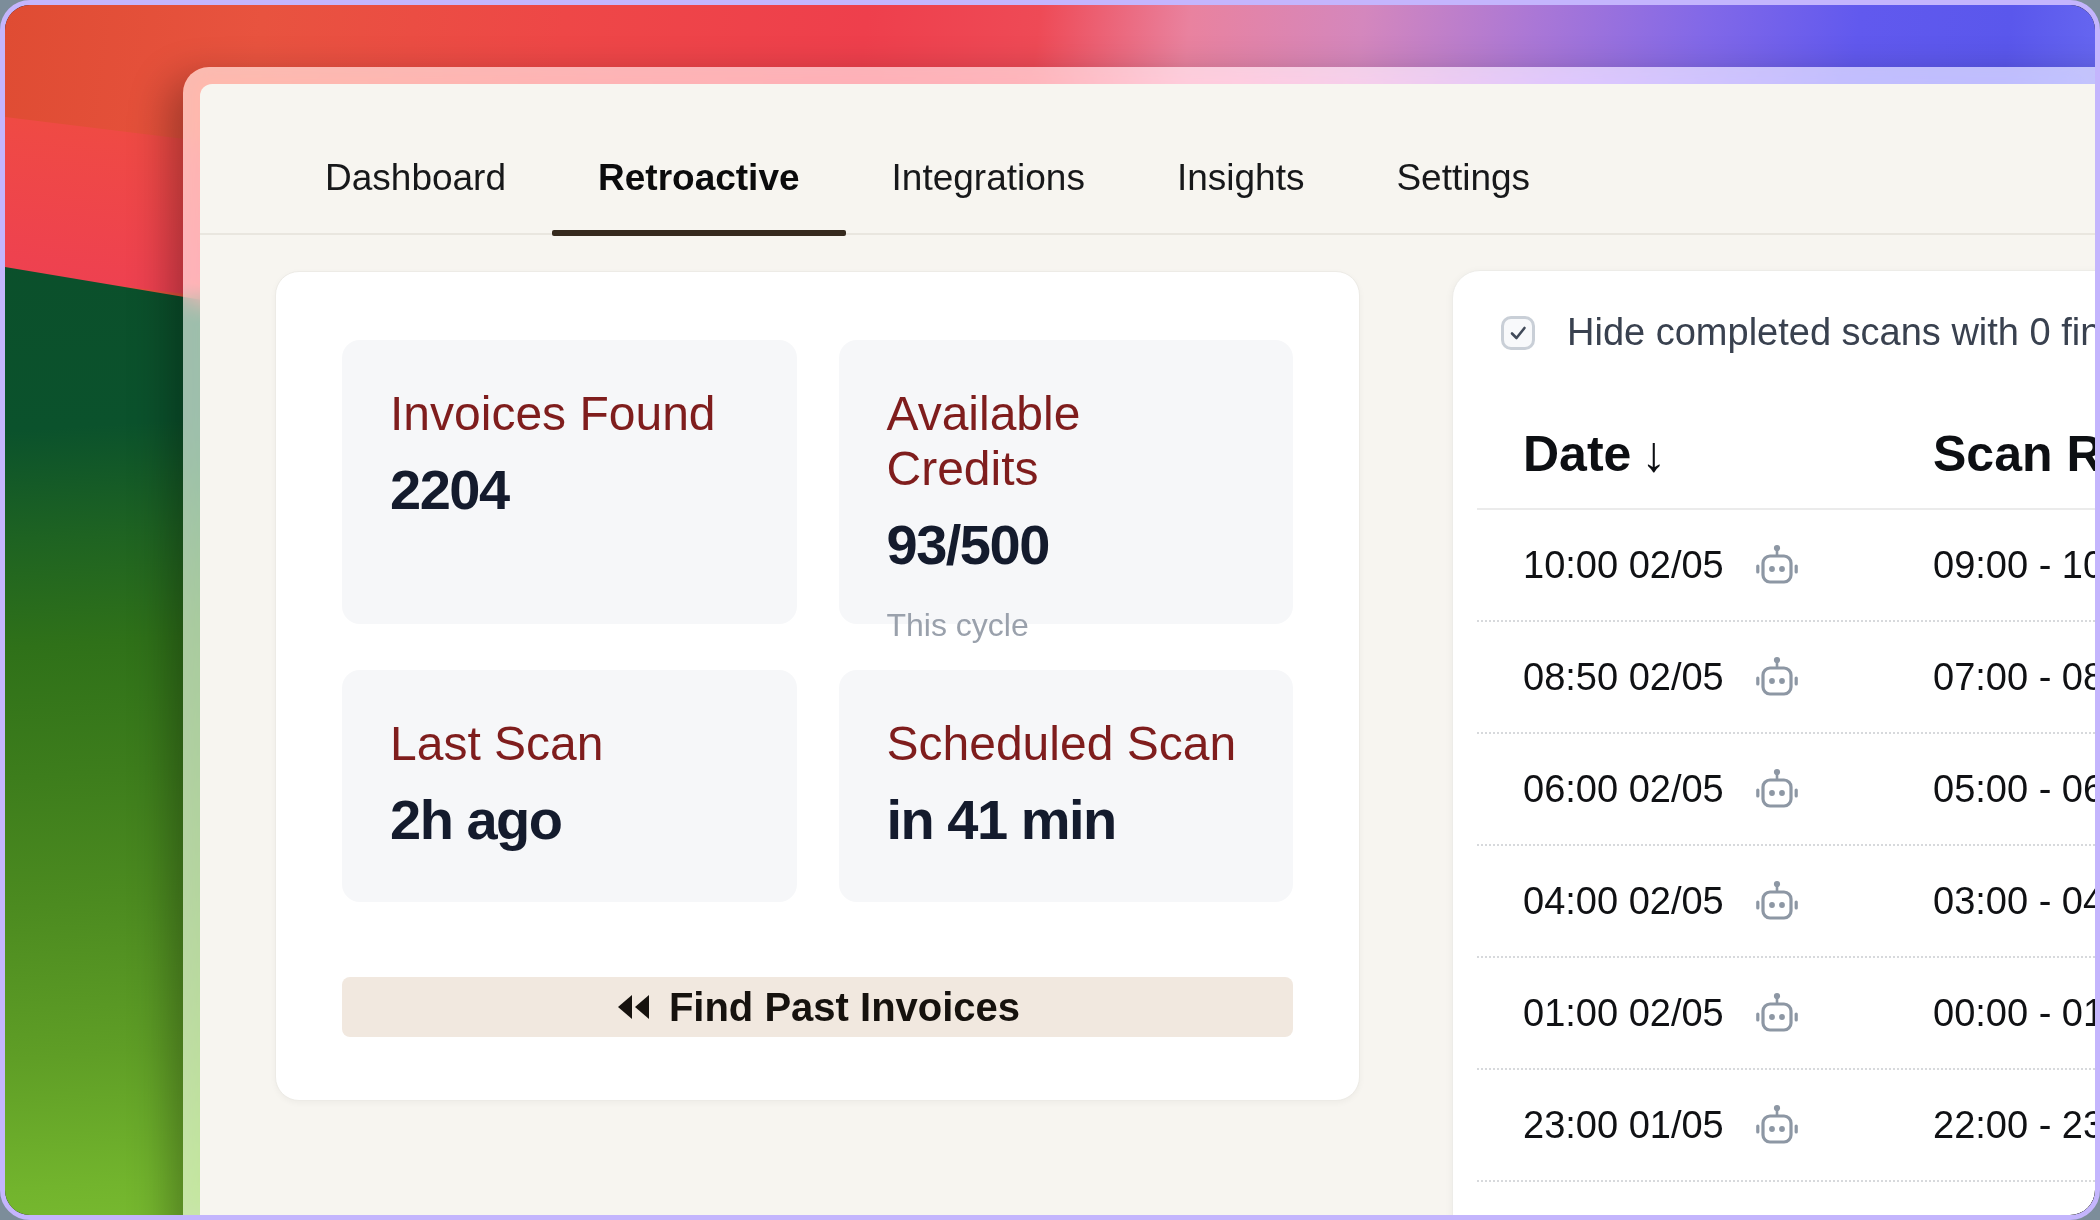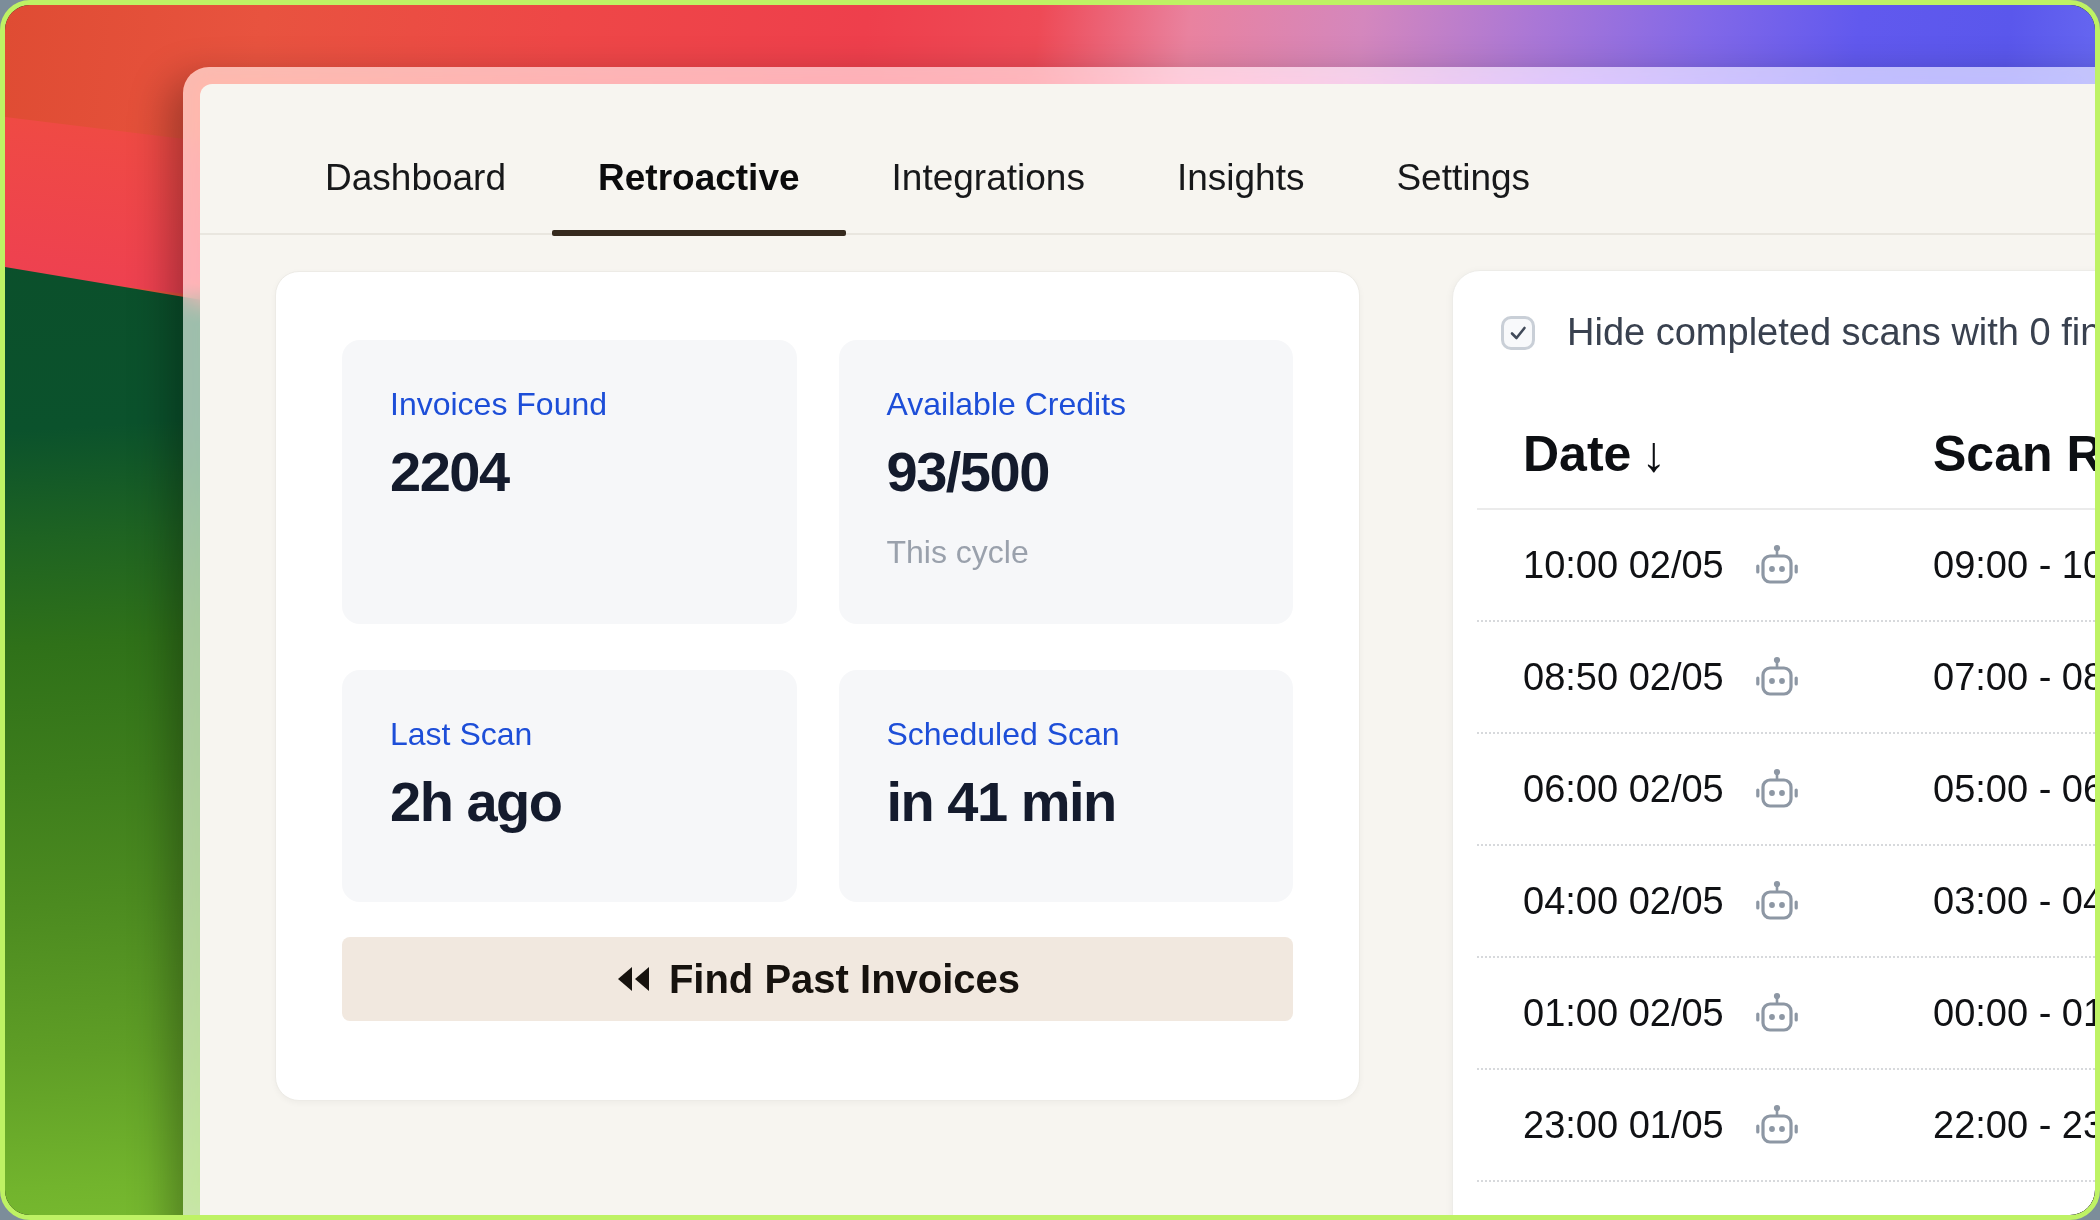--- a/index.html
+++ b/index.html
@@ -3,21 +3,21 @@
 <meta charset="utf-8">
 <style>
   html,body{margin:0;padding:0;}
   body{
     width:2100px;height:1220px;overflow:hidden;position:relative;
     font-family:"Liberation Sans","DejaVu Sans",sans-serif;
     background:#7c8d9a;
   }
   .screen{
     position:absolute;inset:0;border-radius:30px;overflow:hidden;
-    border:5px solid #bef264;box-sizing:border-box;background:#222;
+    border:5px solid #c4b5fd;box-sizing:border-box;background:#222;
   }
   
   .wp-top{
     position:absolute;left:0;top:0;right:0;height:560px;
     background:linear-gradient(97deg,
       #df4c33 0%, #e8533f 12%, #ee4747 26%, #ee3f4c 40%, #ee4a56 48%,
       #e9829f 55%, #d487bd 63%, #aa77d6 71%, #8168e8 79%,
       #6159ee 86%, #5a57ec 93%, #6d70f3 100%);
   }
   .wp-band{
@@ -66,26 +66,26 @@
     box-sizing:border-box;box-shadow:0 2px 6px rgba(0,0,0,0.04);
     padding:68px 66px 0;
   }
   .stats-grid{
     display:grid;grid-template-columns:1fr 1fr;grid-template-rows:284px 232px;
     gap:46px 42px;
   }
   .mini-card{
     background:#f6f7f9;border-radius:18px;padding:46px 48px 0;box-sizing:border-box;
   }
-  .mini-label{font-size:32px;color:#1d4ed8;font-weight:400;}
+  .mini-label{font-size:48px;color:#7f1d1d;font-weight:400;}
   .mini-value{font-size:56px;font-weight:700;color:#141b2d;letter-spacing:-1.5px;margin-top:16px;}
   .mini-caption{font-size:32px;color:#9aa1ac;margin-top:30px;}
   .mini-caption:empty{display:none;}
   .find-btn{
-    margin-top:35px;height:84px;width:100%;
+    margin-top:75px;height:60px;width:100%;
     background:#f1e8df;border:none;border-radius:8px;
     display:flex;align-items:center;justify-content:center;gap:18px;
     font-family:inherit;font-size:40px;font-weight:700;color:#16120e;cursor:pointer;
   }
   .find-btn svg{display:block;}
   
   .scans-card{
     position:absolute;left:1252px;top:186px;width:920px;height:1200px;
     background:#ffffff;border:1px solid #edece8;border-radius:28px;
     box-sizing:border-box;box-shadow:0 2px 8px rgba(20,20,30,0.05);

